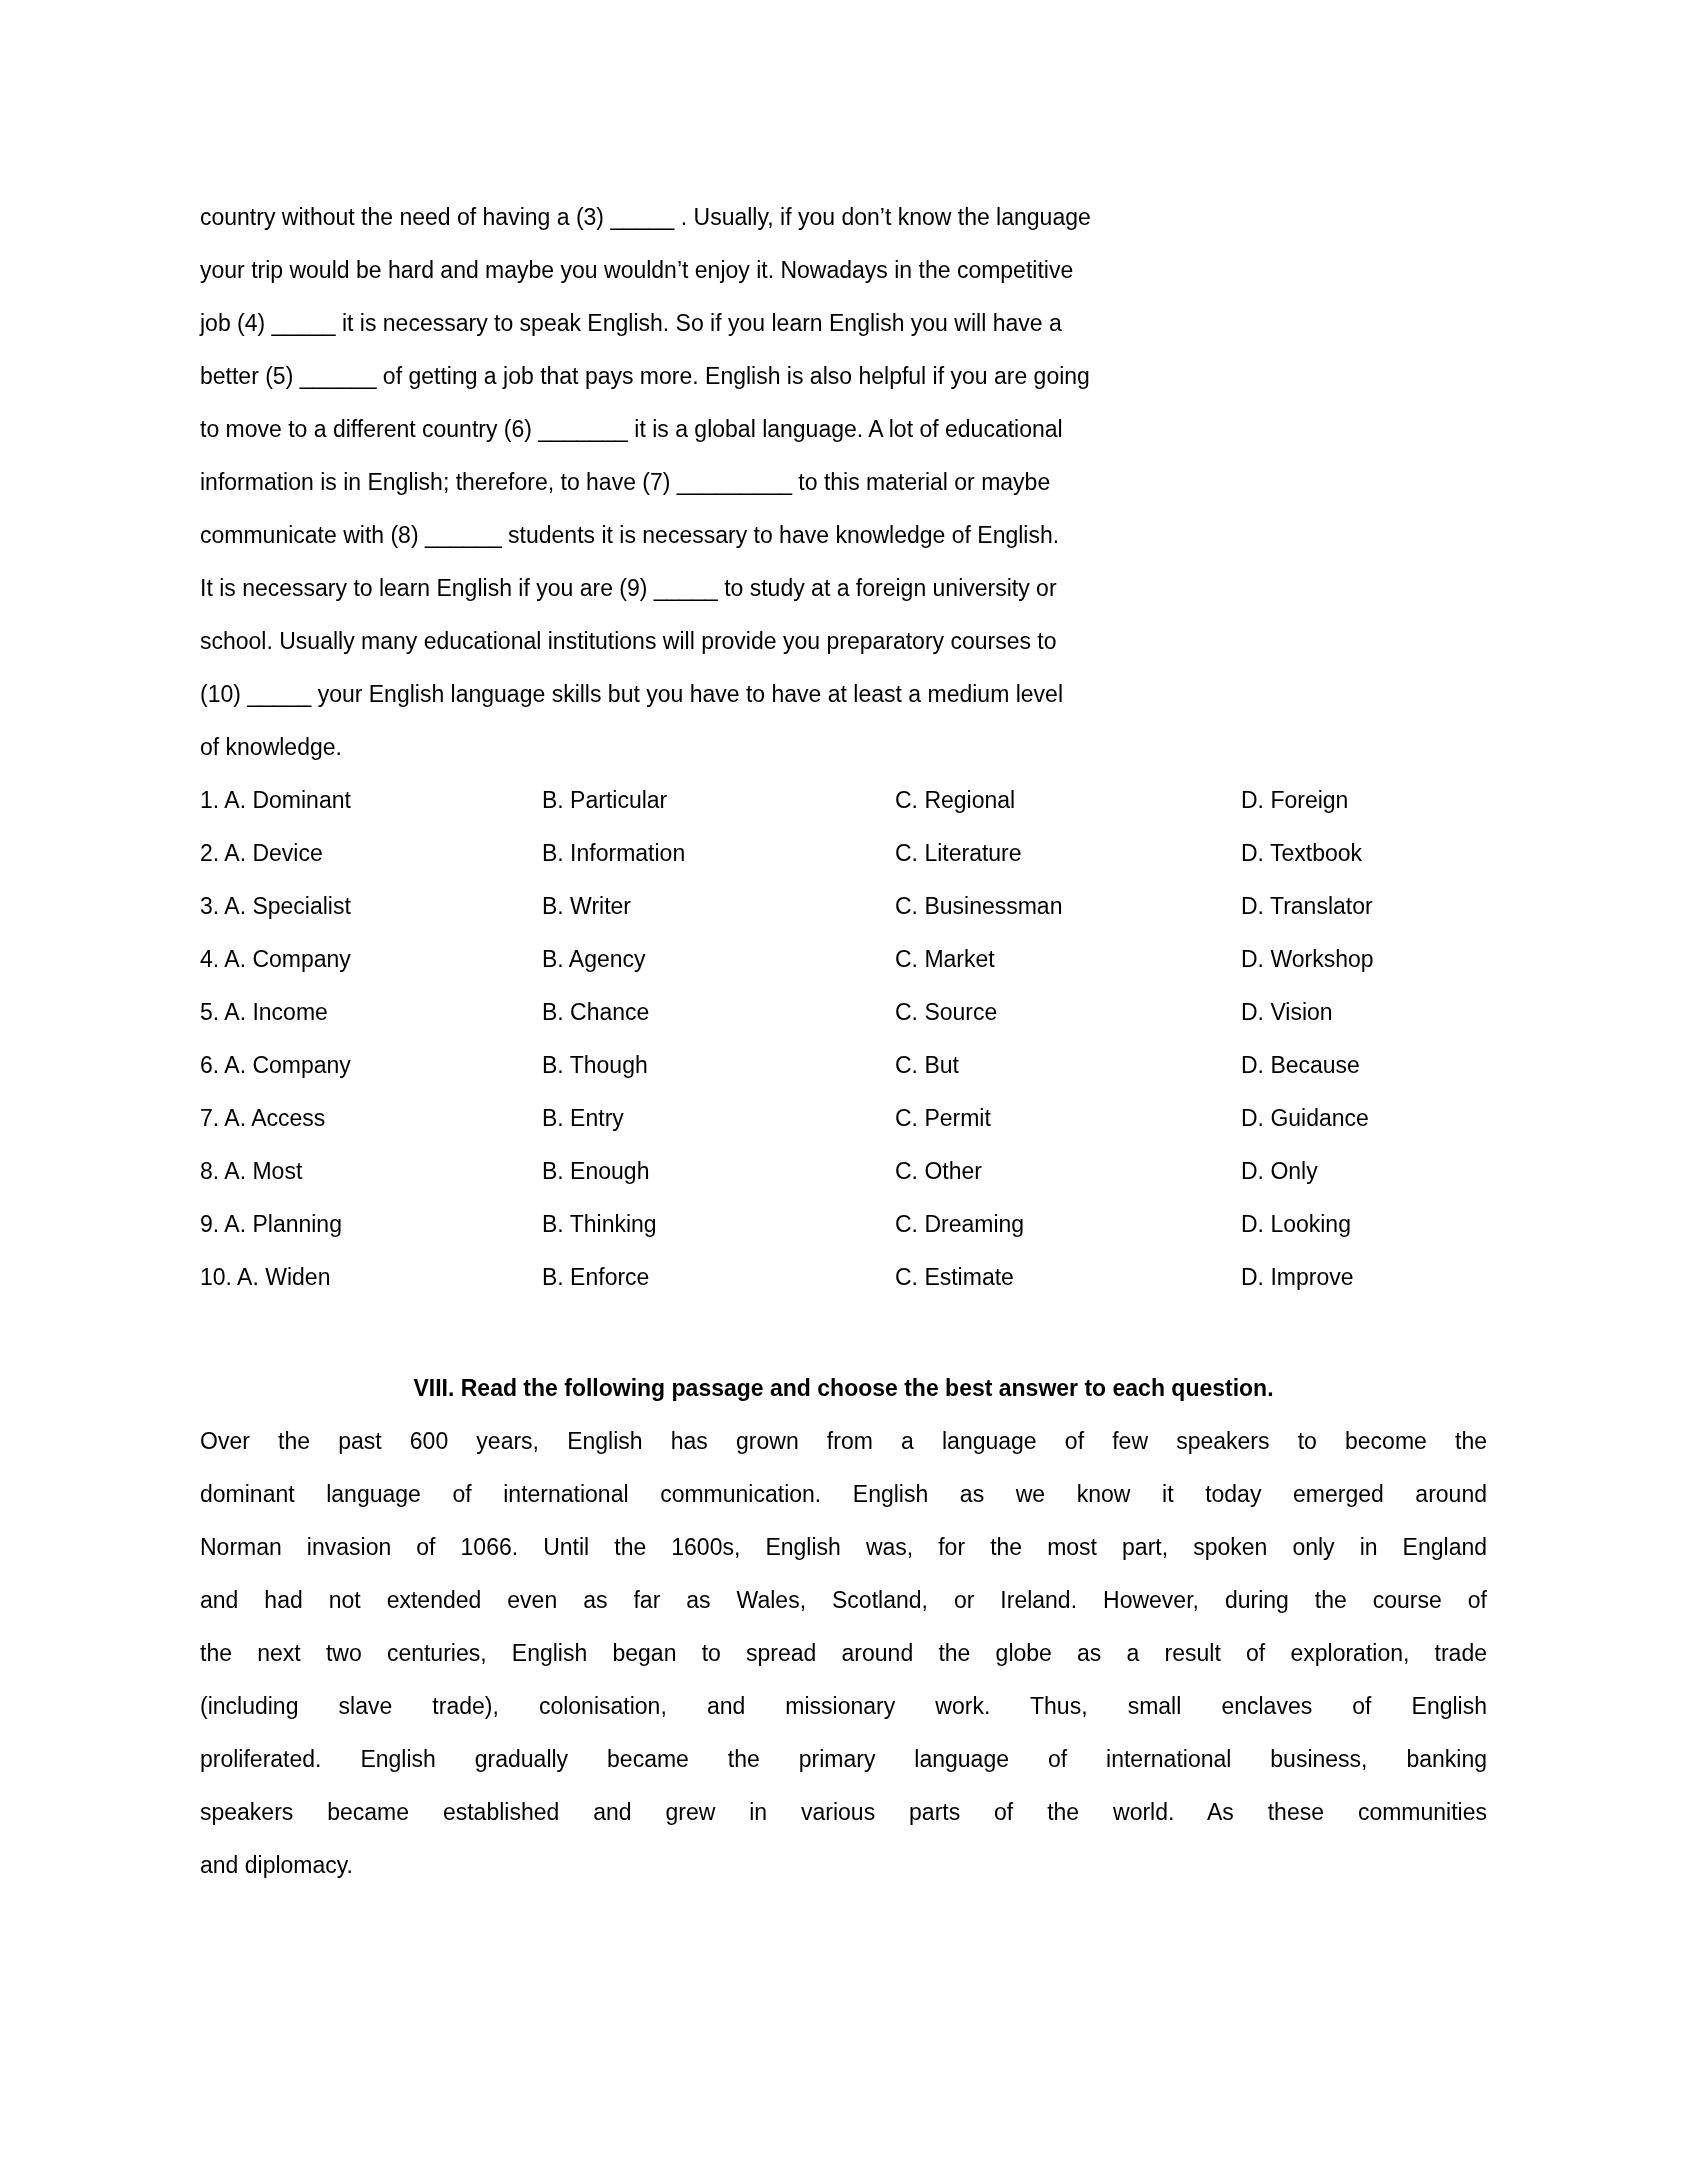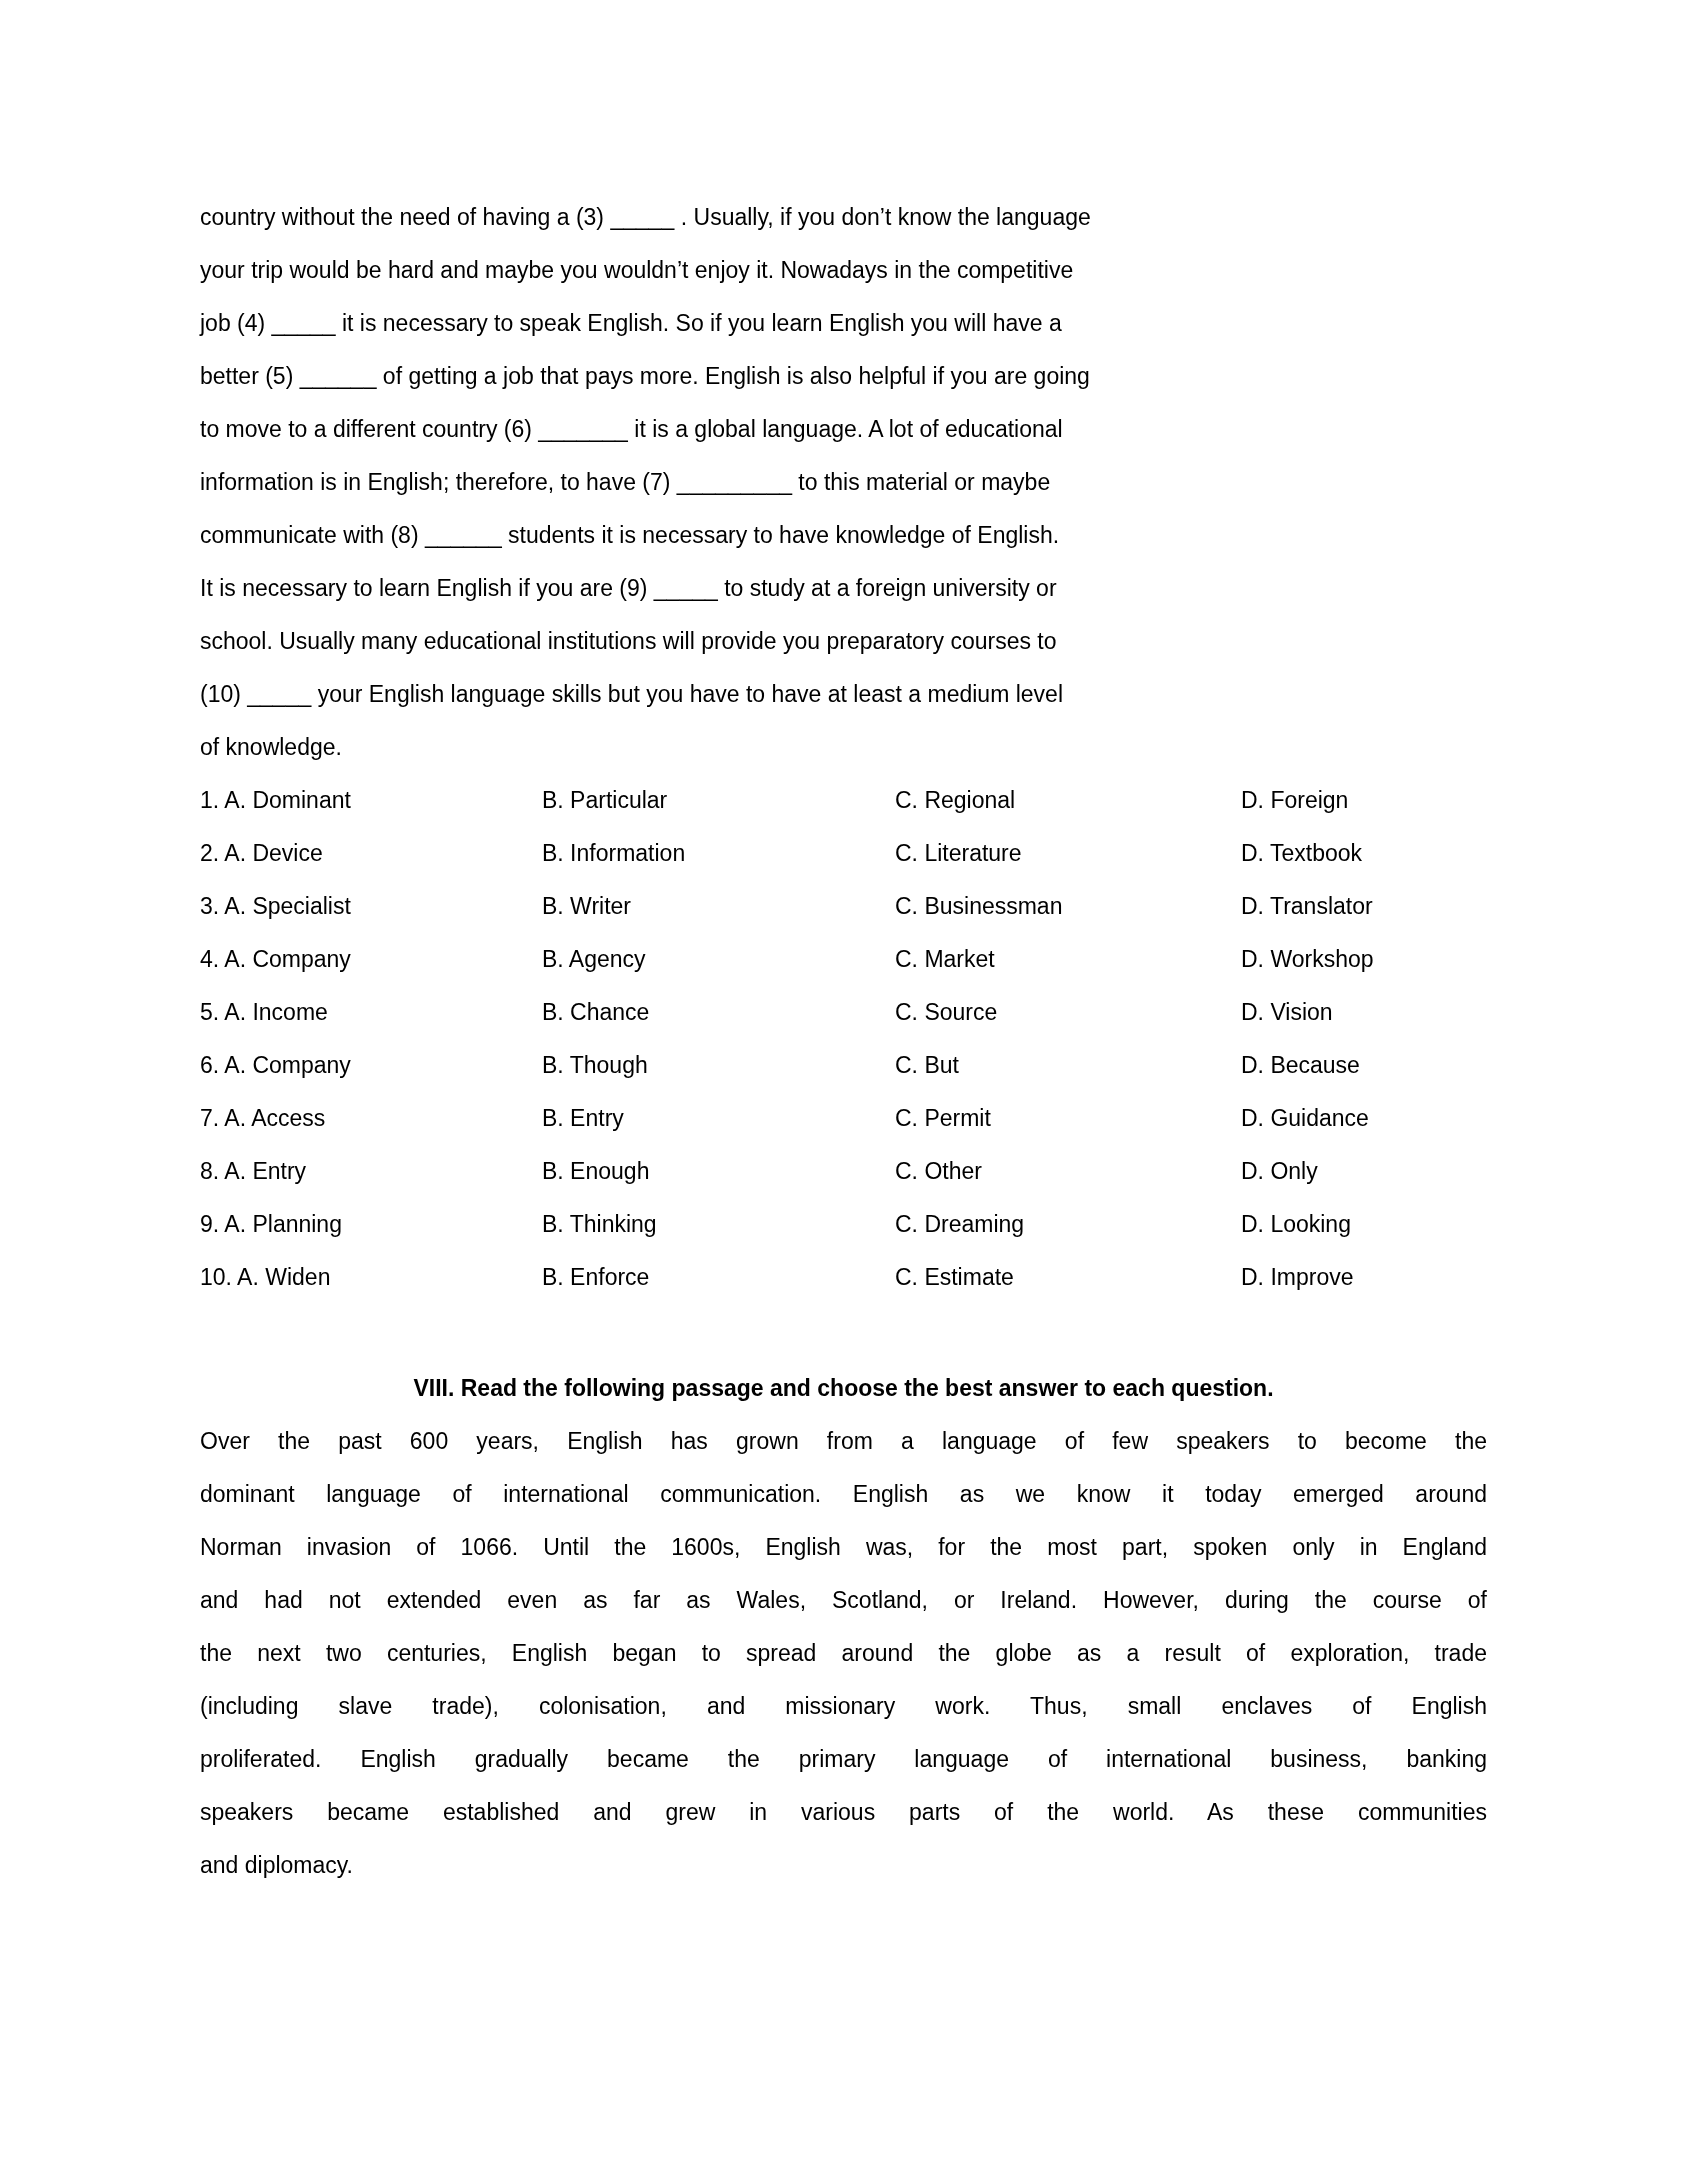--- a/index.html
+++ b/index.html
@@ -77,21 +77,21 @@
       <span class="opt c">C. But</span>
       <span class="opt d">D. Because</span>
     </div>
     <div class="opt-row">
       <span class="opt a"><span>7.</span> <span>A. Access</span></span>
       <span class="opt b">B. Entry</span>
       <span class="opt c">C. Permit</span>
       <span class="opt d">D. Guidance</span>
     </div>
     <div class="opt-row">
-      <span class="opt a"><span>8.</span> <span>A. Entry</span></span>
+      <span class="opt a"><span>8.</span> <span>A. Most</span></span>
       <span class="opt b">B. Enough</span>
       <span class="opt c">C. Other</span>
       <span class="opt d">D. Only</span>
     </div>
     <div class="opt-row">
       <span class="opt a"><span>9.</span> <span>A. Planning</span></span>
       <span class="opt b">B. Thinking</span>
       <span class="opt c">C. Dreaming</span>
       <span class="opt d">D. Looking</span>
     </div>

